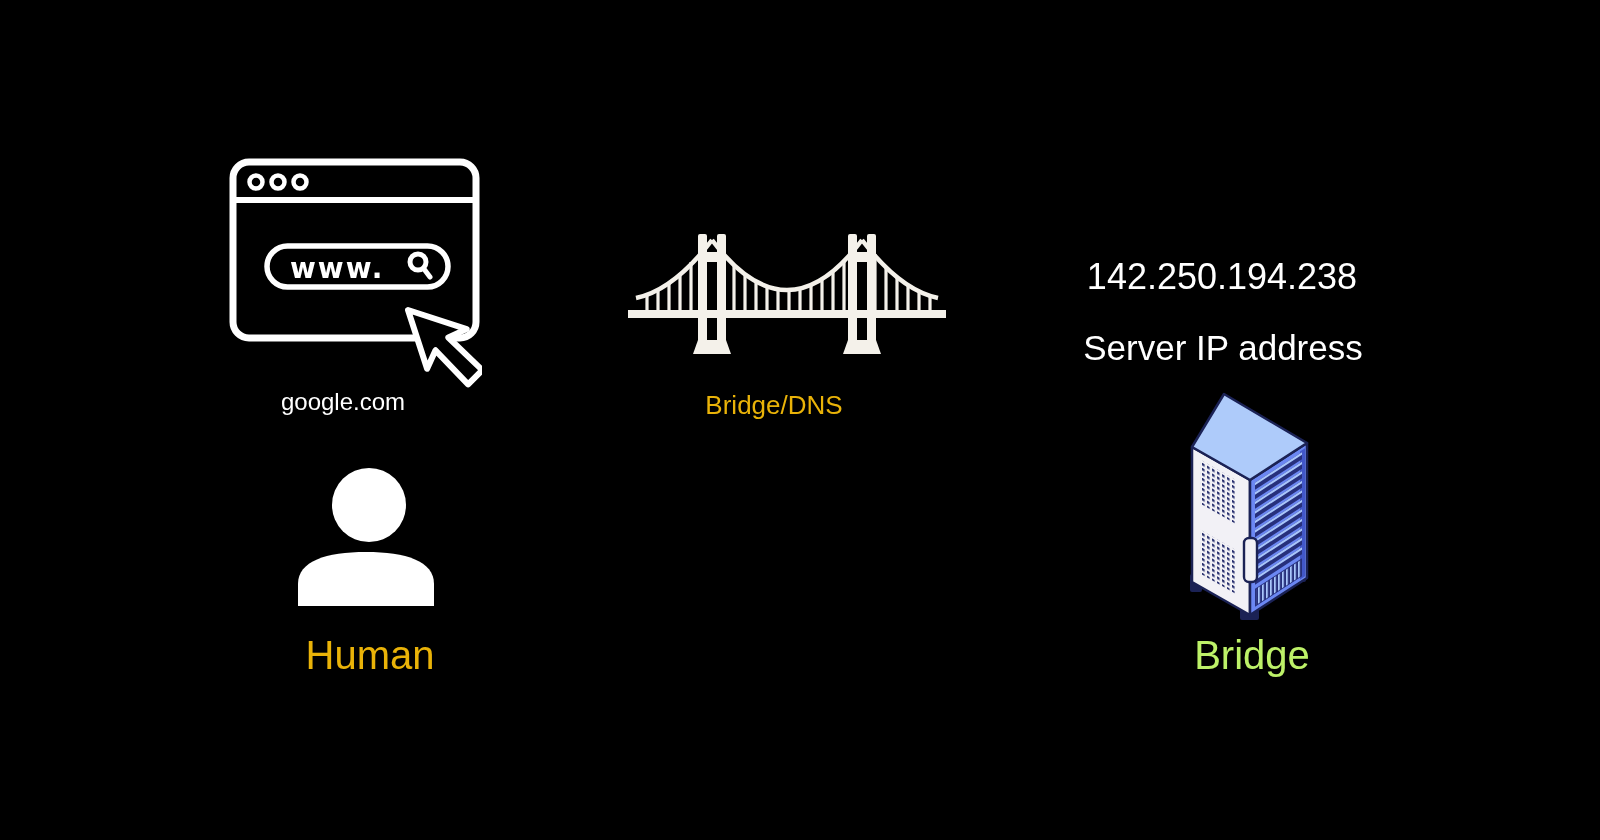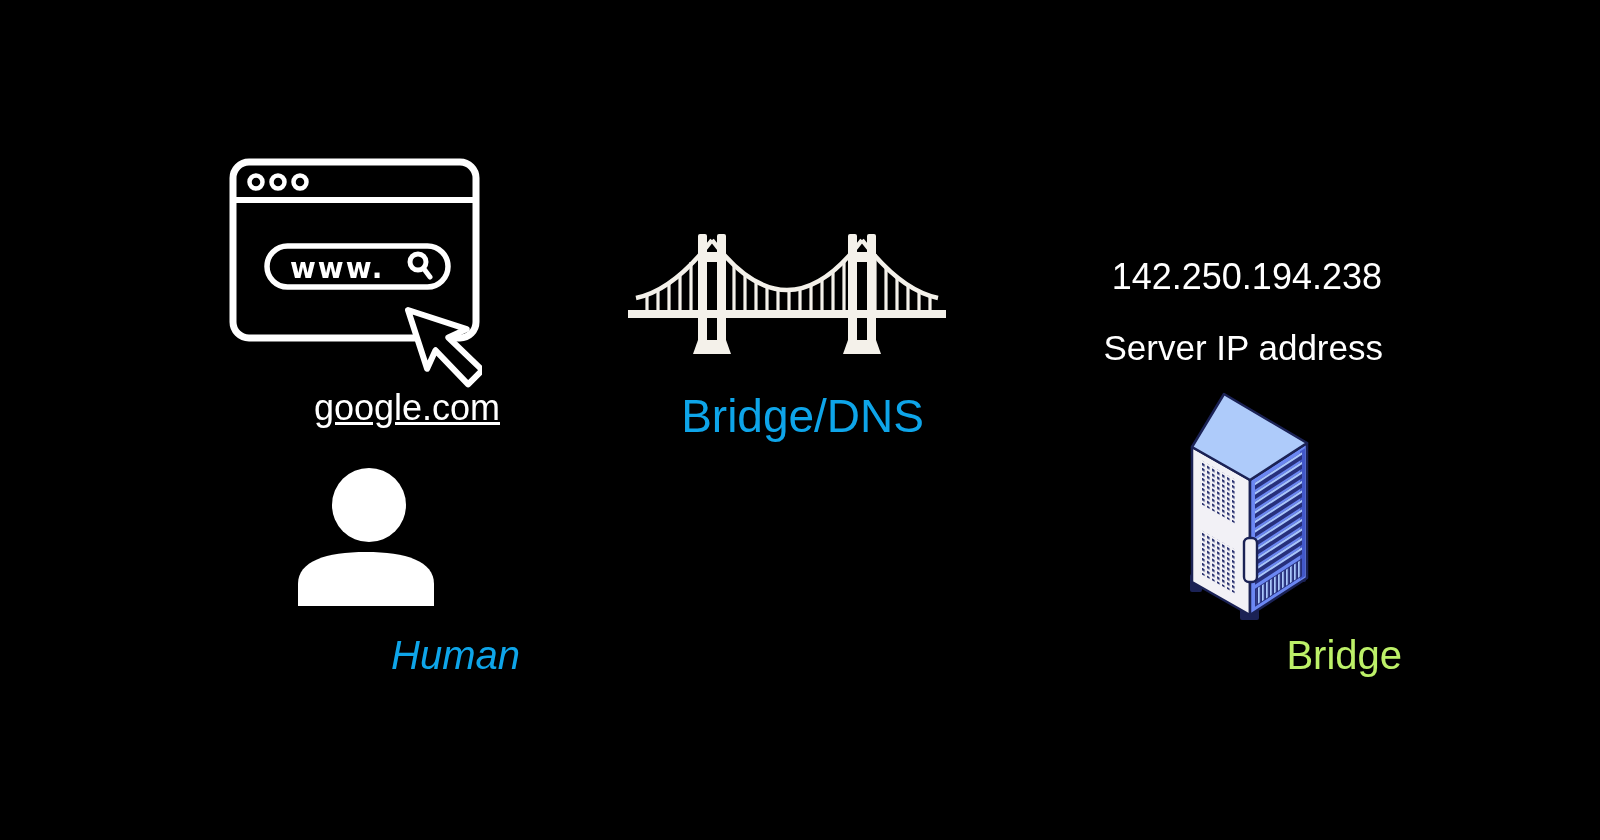--- a/index.html
+++ b/index.html
@@ -3,29 +3,29 @@
 <meta charset="utf-8">
 <style>
   html,body{margin:0;padding:0;}
   body{
     width:1600px;height:840px;position:relative;overflow:hidden;
     background:#000000;
     font-family:"Liberation Sans",sans-serif;
   }
   .abs{position:absolute;}
   .lbl{
-    position:absolute;text-align:right;line-height:1.05;
+    position:absolute;text-align:center;line-height:1.05;
     font-family:"Liberation Sans",sans-serif;color:#ffffff;
     white-space:nowrap;
   }
-  .lbl-url{left:240px;top:389px;width:260px;font-size:36px;text-decoration:underline;}
-  .lbl-bridge{left:624px;top:392px;width:300px;font-size:46px;color:#0ea5e9;}
+  .lbl-url{left:213px;top:389px;width:260px;font-size:24px;}
+  .lbl-bridge{left:624px;top:392px;width:300px;font-size:26px;color:#eab308;}
   .lbl-ip{left:1062px;top:258px;width:320px;font-size:36px;}
   .lbl-caption{left:1063px;top:330px;width:320px;font-size:35px;}
-  .lbl-human{left:220px;top:634px;width:300px;font-size:40px;color:#0ea5e9;font-style:italic;}
+  .lbl-human{left:220px;top:634px;width:300px;font-size:40px;color:#eab308;}
   .lbl-machine{left:1102px;top:634px;width:300px;font-size:40px;color:#bdf168;}
   svg{display:block;}
 </style>
 </head>
 <body>
 
 <svg class="abs" style="left:222px;top:158px" width="260" height="240" viewBox="0 0 260 240">
   <g>
     <rect x="11" y="4" width="243" height="176" rx="16" fill="none" stroke="#ffffff" stroke-width="7"></rect>
     <line x1="11" y1="42" x2="254" y2="42" stroke="#ffffff" stroke-width="6"></line>

